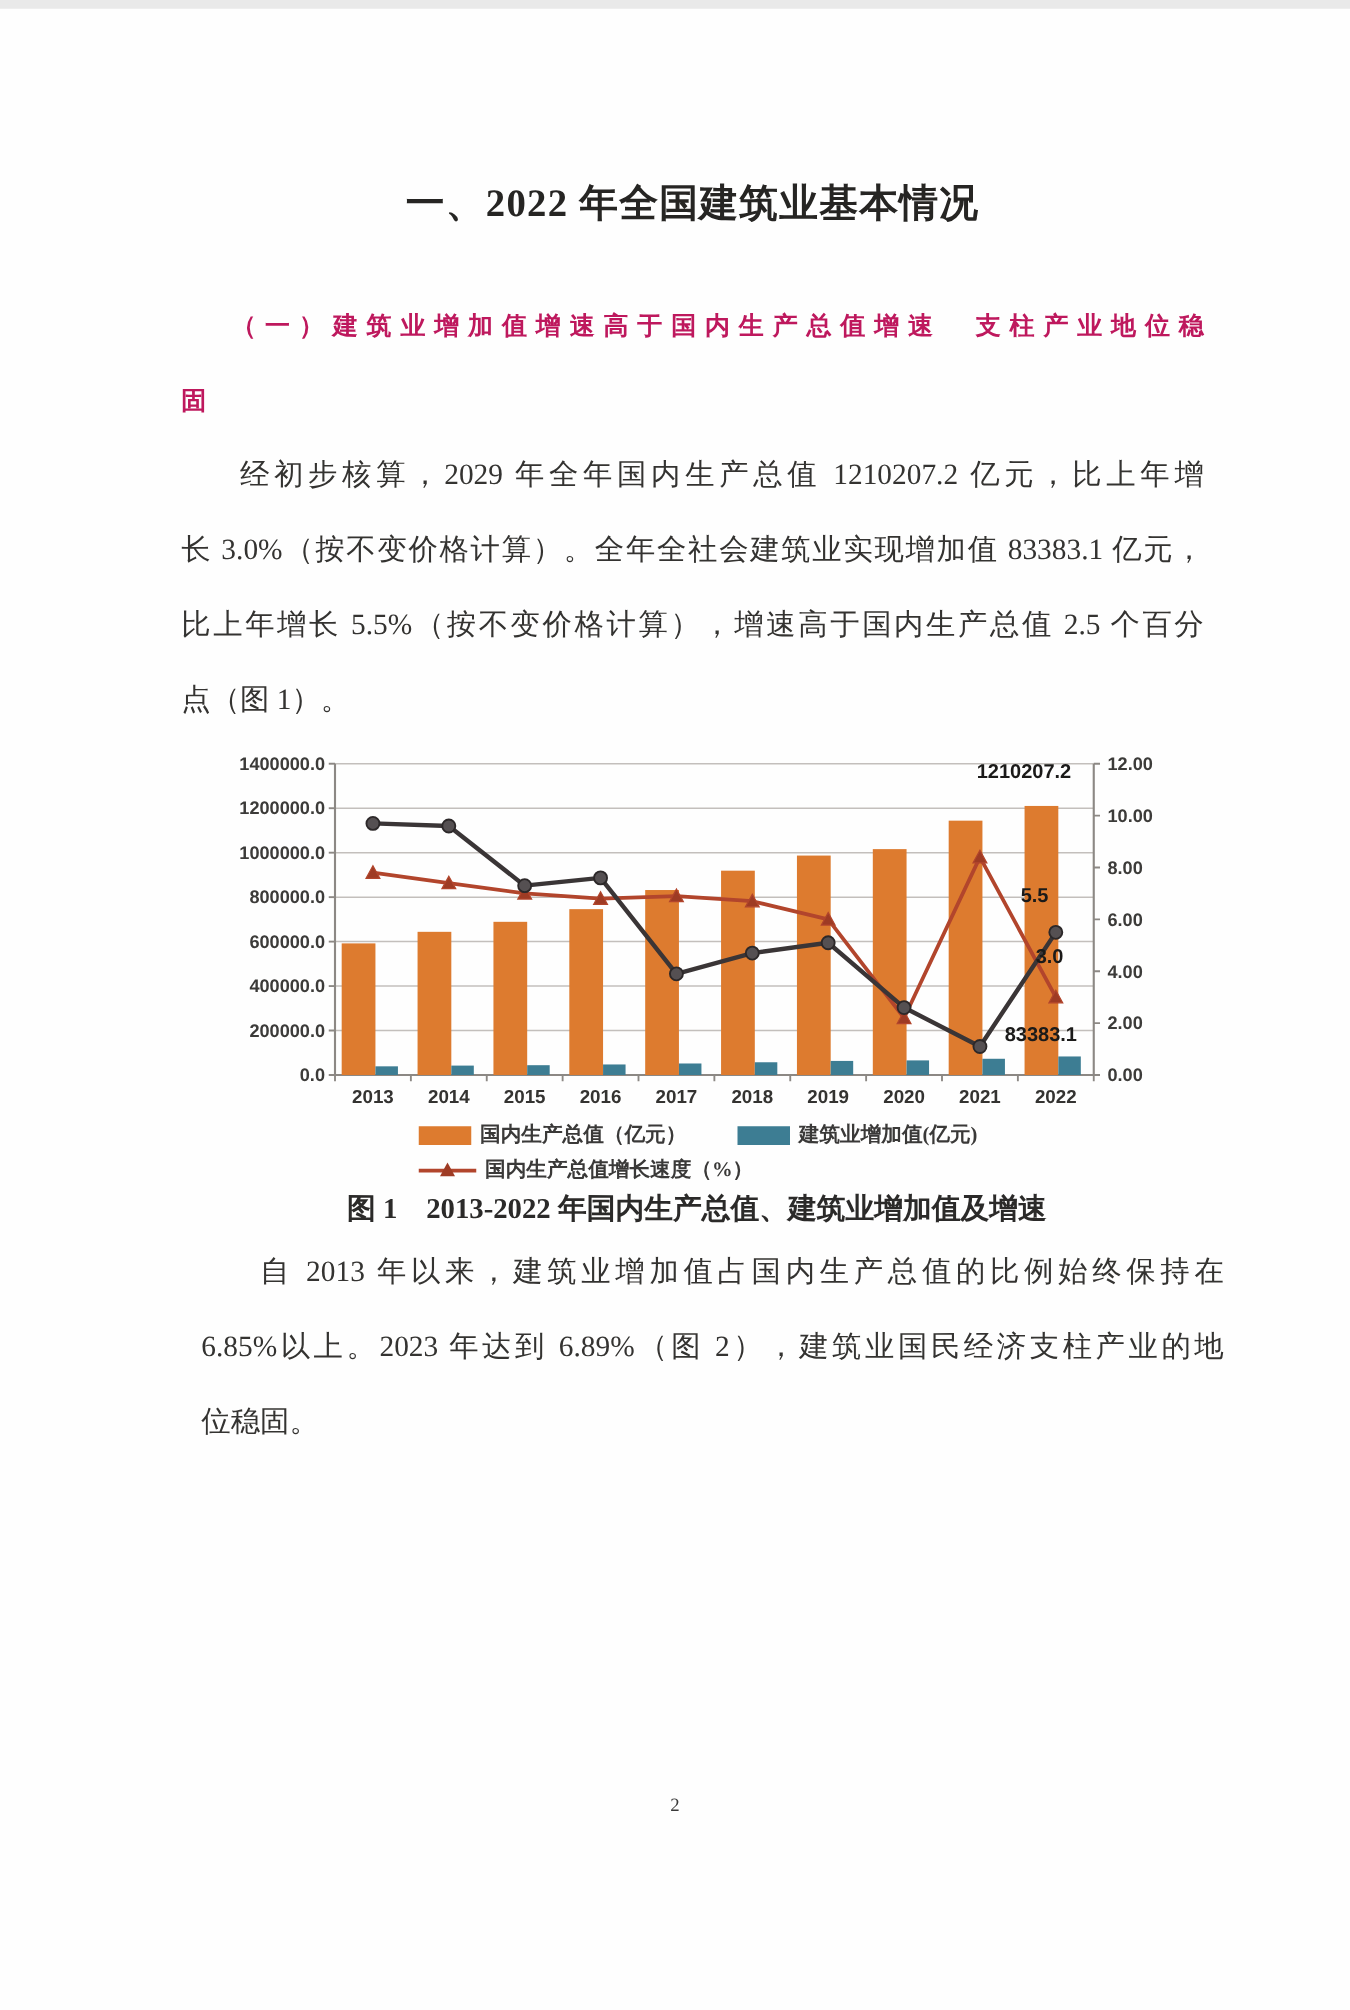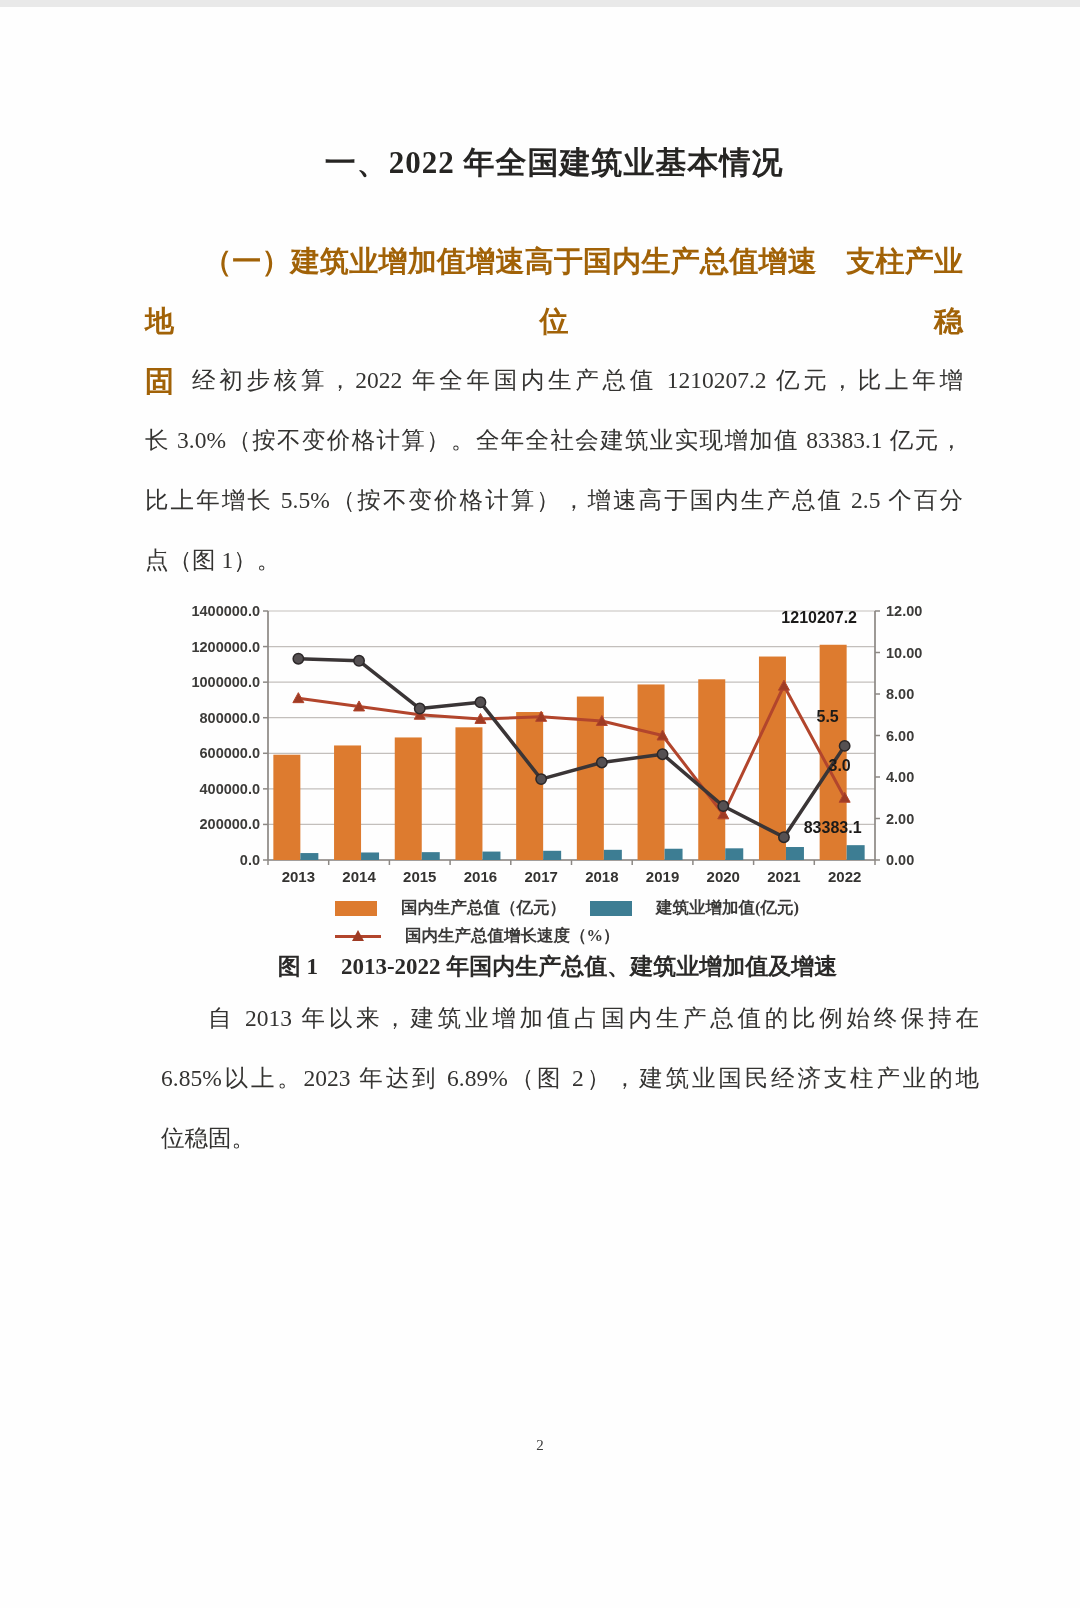--- a/index.html
+++ b/index.html
@@ -2,37 +2,37 @@
 <html><head>
 <meta charset="utf-8">
 <style>
   html,body{margin:0;padding:0;background:#ffffff;}
   .page{position:relative;width:1080px;height:1608px;background:#fefefe;overflow:hidden;
         font-family:"Liberation Serif","DejaVu Serif",serif;color:#30302e;}
   .top-edge{position:absolute;top:0;left:0;width:1080px;height:7px;background:#e9e9e9;}
 
   .block{position:absolute;left:145px;width:818px;}
   .title{top:140px;text-align:center;font-size:31px;font-weight:bold;color:#262523;line-height:46px;letter-spacing:1px;}
-  .subheading{top:231px;font-size:29px;font-weight:bold;color:#a16207;line-height:60px;}
+  .subheading{top:231px;font-size:20px;font-weight:bold;color:#be185d;line-height:60px;}
   .para{font-size:23.5px;line-height:60px;color:#343331;}
   .p1{top:350px;}
   .p2{top:988px;margin-left:16px;}
   .jline{text-align:justify;text-align-last:justify;}
   .lastline{text-align:left;}
   .ind{text-indent:2em;}
 
   .figure{position:absolute;left:185px;top:585px;width:745px;}
   .chart-svg{display:block;}
   svg text.ax{font:bold 14.5px "Liberation Sans","DejaVu Sans",sans-serif;fill:#3c3b39;}
   svg text.yr{font:bold 15px "Liberation Sans","DejaVu Sans",sans-serif;fill:#343331;}
   svg text.dl{font:bold 16px "Liberation Sans","DejaVu Sans",sans-serif;fill:#1b1a19;}
 
   .legend{margin:5px 0 0 150px;display:grid;grid-template-columns:255px auto;row-gap:4px;
           font-size:16.5px;font-weight:bold;color:#3a3938;line-height:24px;}
-  .legend-item{display:flex;align-items:center;gap:24px;white-space:nowrap;}
+  .legend-item{display:flex;align-items:center;gap:7px;white-space:nowrap;}
   .sw{display:inline-block;width:42px;height:15px;background:#dd7b2f;flex:0 0 auto;}
   .lnmk{position:relative;display:inline-block;width:46px;height:14px;flex:0 0 auto;}
   .lnmk .ln{position:absolute;left:0;right:0;top:6px;height:3px;background:#b2452c;}
   .lnmk .tri{position:absolute;left:17px;top:1px;width:0;height:0;
              border-left:6px solid transparent;border-right:6px solid transparent;border-bottom:11px solid #9e3b24;}
   .lnmk .dot{position:absolute;left:17px;top:1px;width:12px;height:12px;border-radius:50%;
              background:#555052;border:1.5px solid #2c2829;box-sizing:border-box;}
   .caption{margin-top:3px;text-align:center;font-size:23px;font-weight:bold;color:#2b2a29;line-height:32px;}
 
   .pageno{position:absolute;top:1437px;left:0;width:1080px;text-align:center;
@@ -45,21 +45,21 @@
   <div class="top-edge"></div>
 
   <div class="block title">一、2022 年全国建筑业基本情况</div>
 
   <div class="block subheading">
     <div class="jline ind">（一）建筑业增加值增速高于国内生产总值增速　支柱产业地位稳</div>
     <div class="lastline">固</div>
   </div>
 
   <div class="block para p1">
-    <div class="jline ind">经初步核算，2022 年全年国内生产总值 1210207.2 亿元，比上年增</div>
+    <div class="jline ind">经初步核算，2029 年全年国内生产总值 1210207.2 亿元，比上年增</div>
     <div class="jline">长 3.0%（按不变价格计算）。全年全社会建筑业实现增加值 83383.1 亿元，</div>
     <div class="jline">比上年增长 5.5%（按不变价格计算），增速高于国内生产总值 2.5 个百分</div>
     <div class="lastline">点（图 1）。</div>
   </div>
 
   <div class="figure">
     <svg class="chart-svg" xmlns="http://www.w3.org/2000/svg" viewBox="0 0 745 306" width="745" height="306">
         <line x1="83" y1="275" x2="690" y2="275" stroke="#C3BFBC" stroke-width="1.2"></line>
         <line x1="78" y1="275" x2="83" y2="275" stroke="#8C8884" stroke-width="1.5"></line>
         <text x="75" y="280" text-anchor="end" class="ax">0.0</text>

